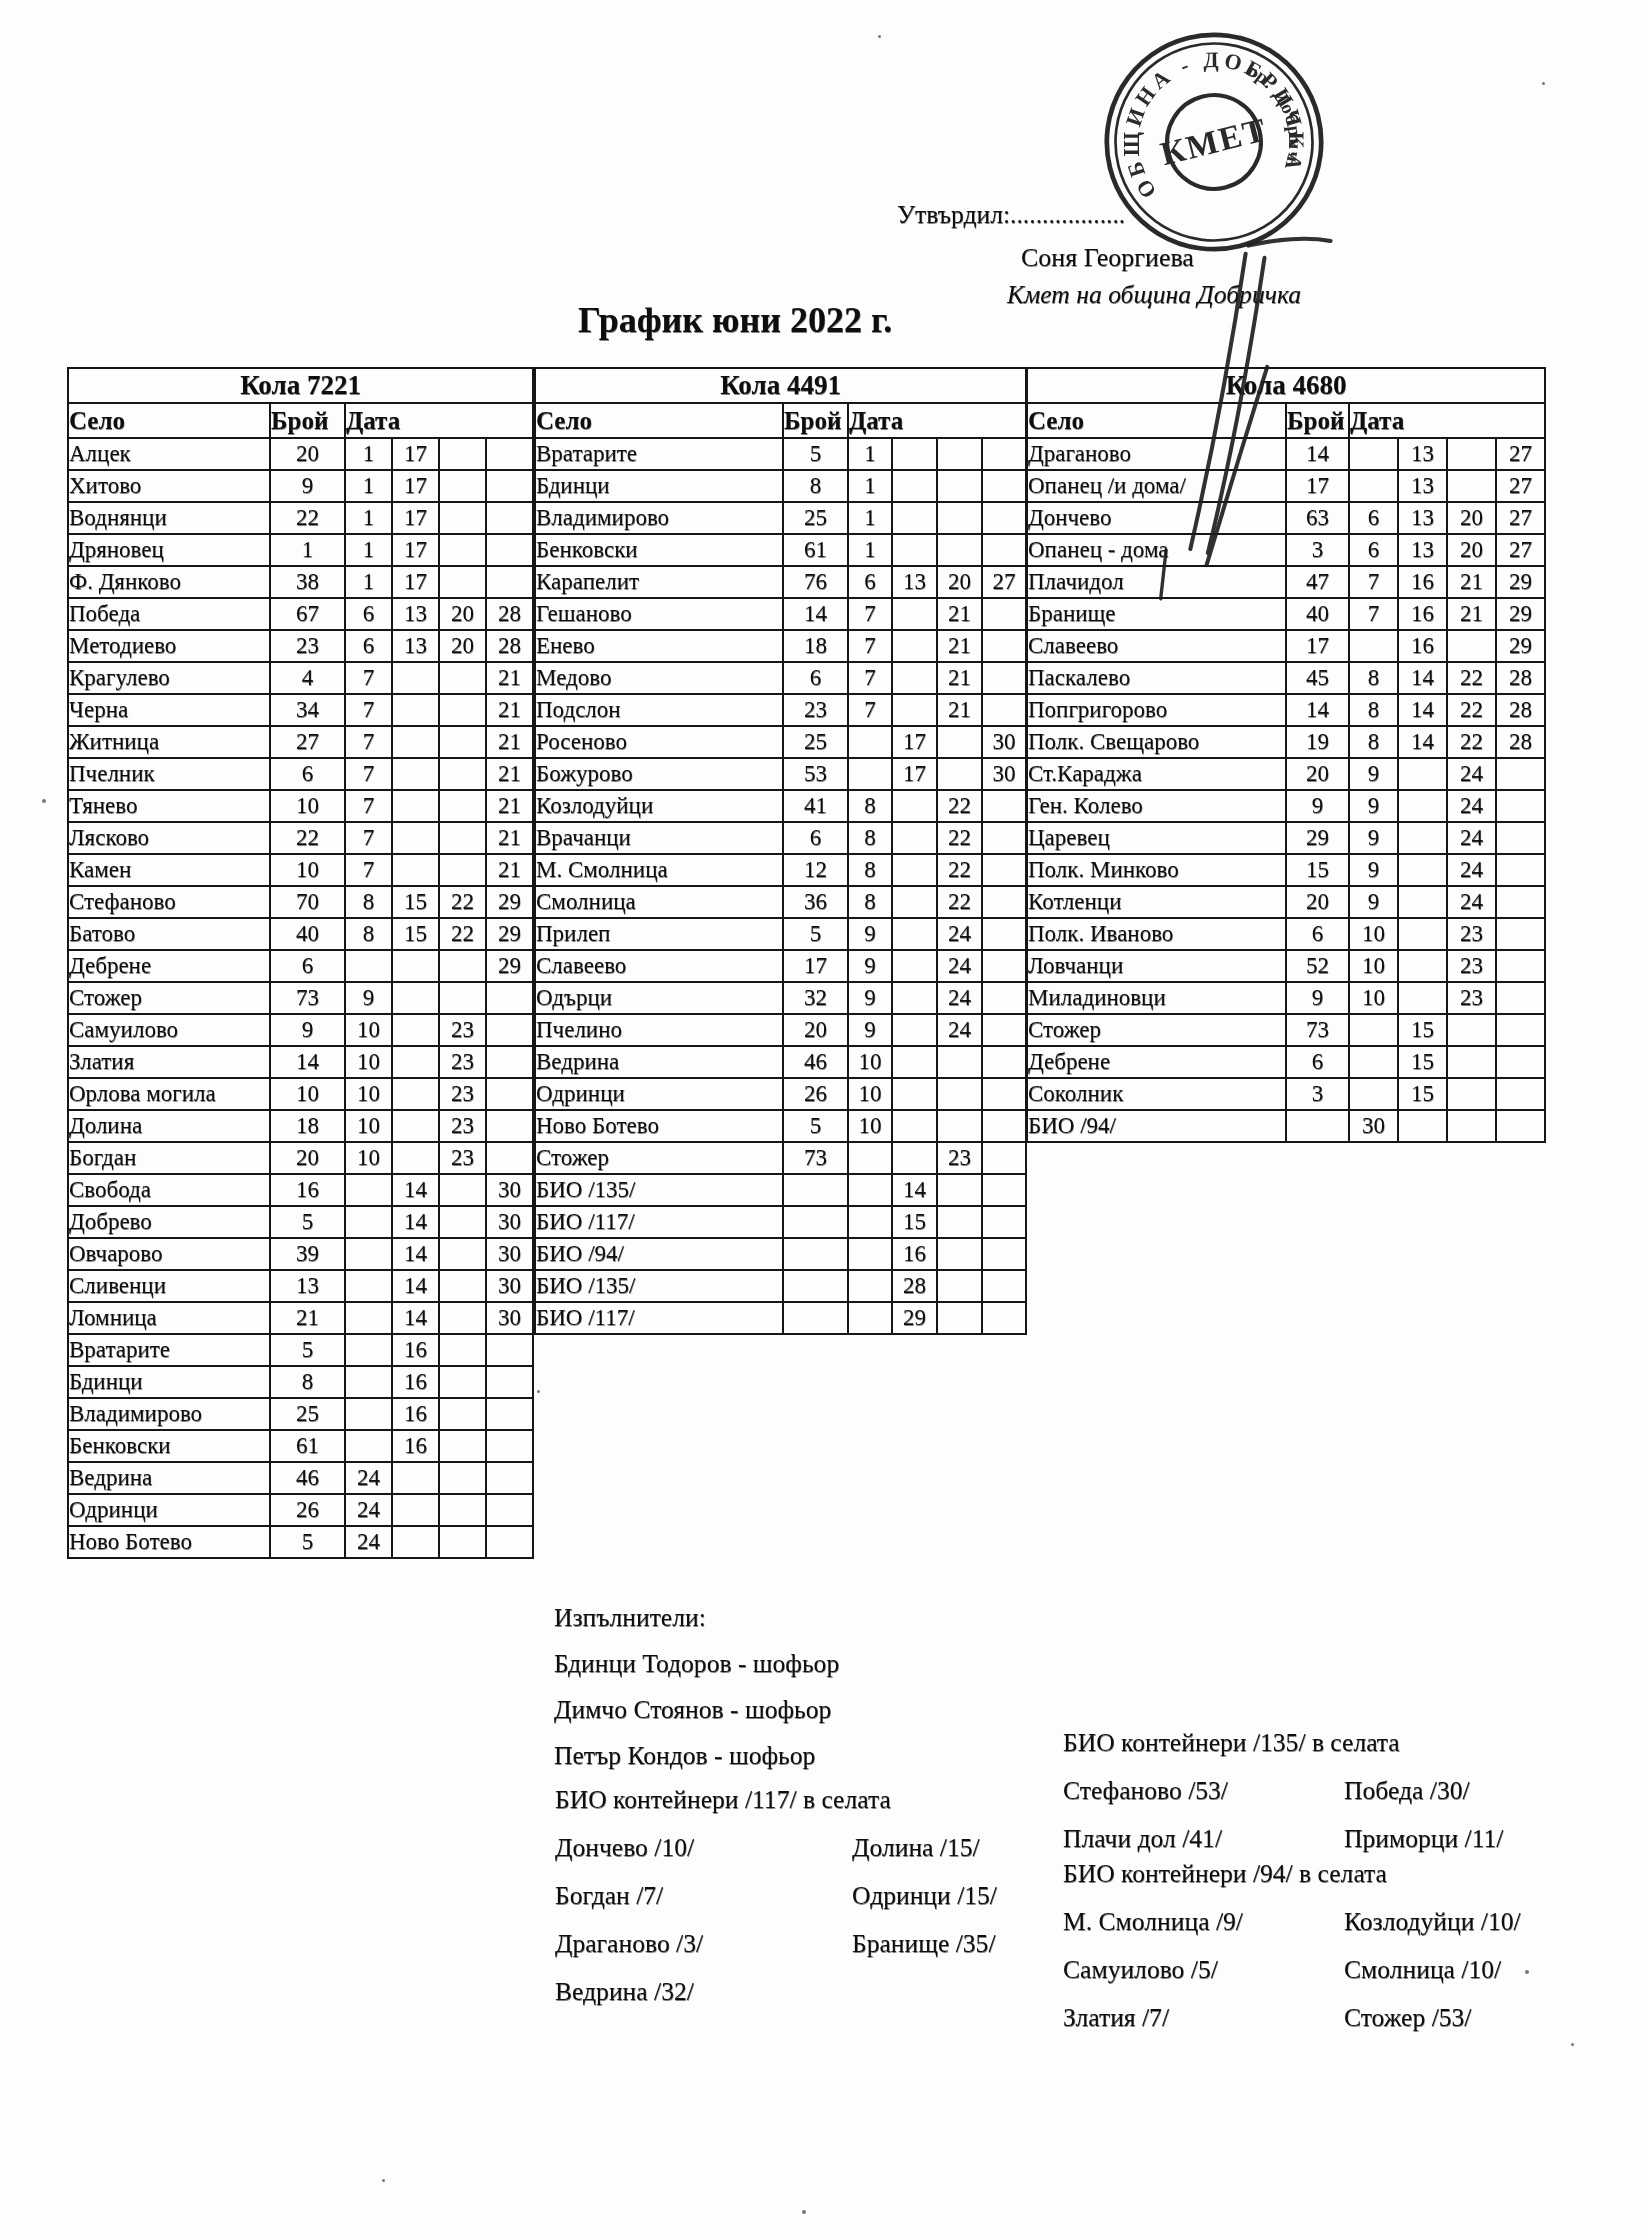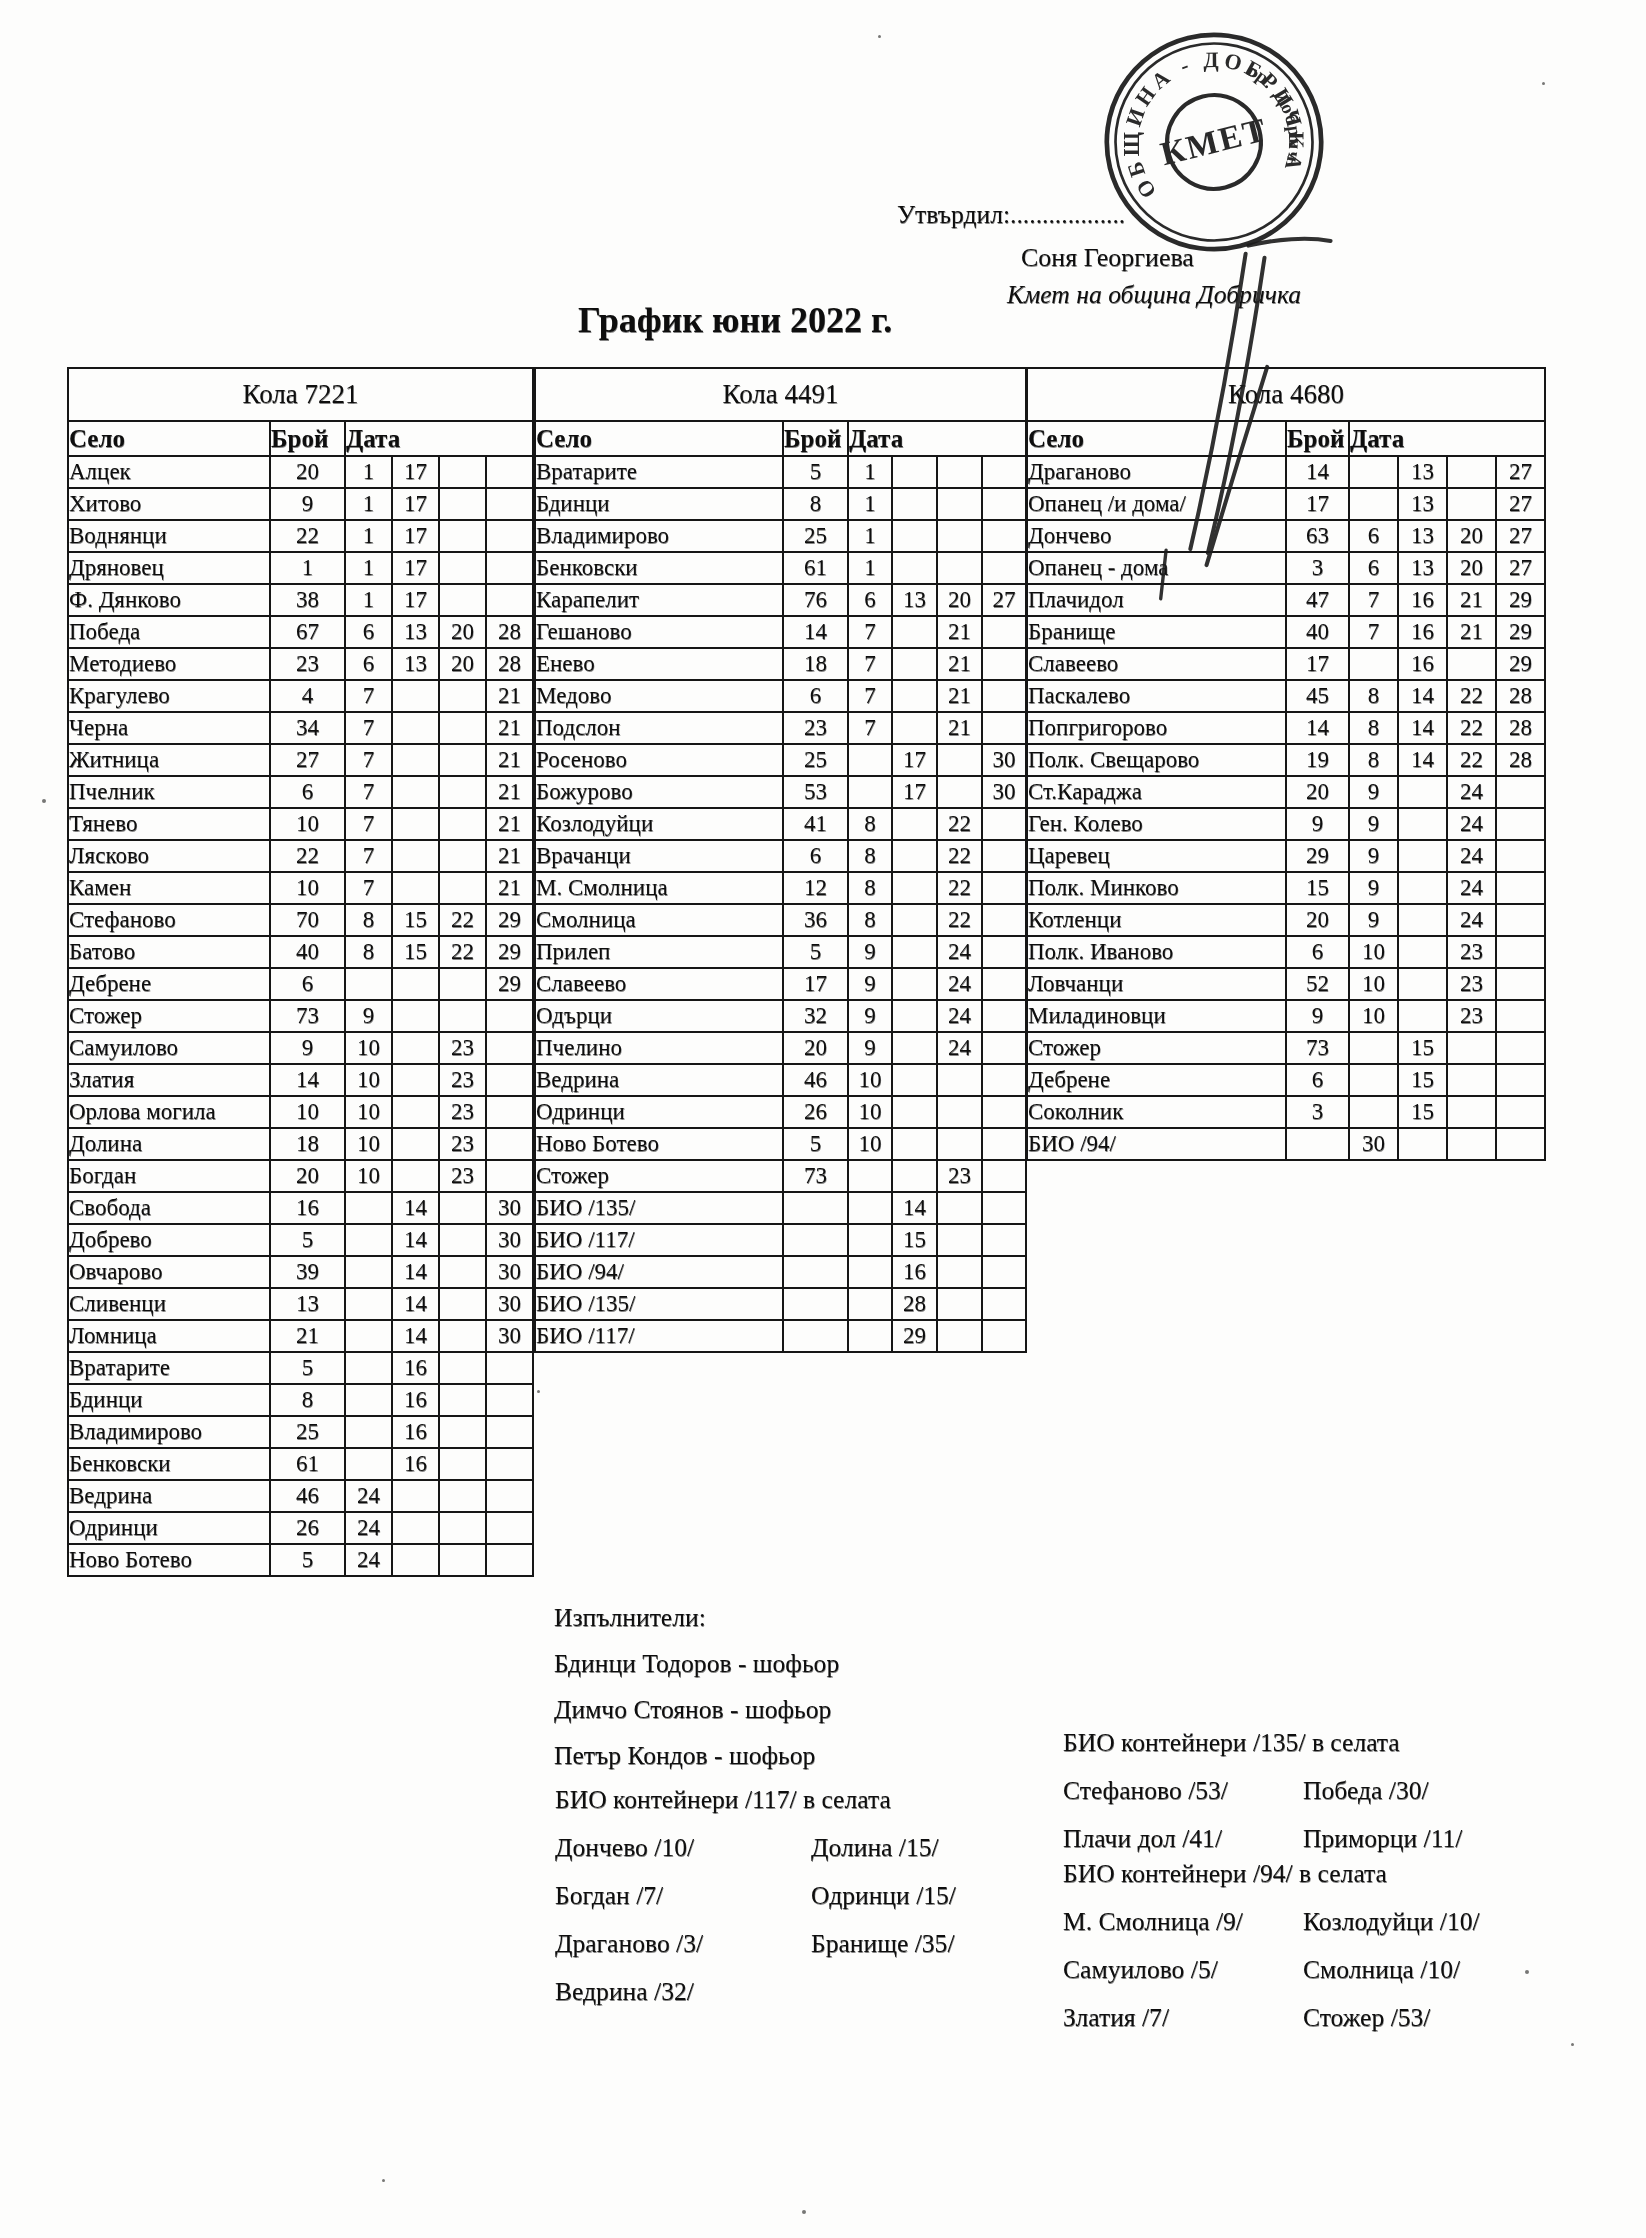--- a/index.html
+++ b/index.html
@@ -21,35 +21,35 @@
   
   .pen{position:absolute;left:0;top:0;width:1646px;height:2239px;pointer-events:none;opacity:.9;}
 
   
   table.sched{position:absolute;top:367px;border-collapse:collapse;table-layout:fixed;
               background:transparent;}
   #t1{left:67px;width:466px;}
   #t2{left:534px;width:492px;}
   #t3{left:1026px;width:519px;}
   table.sched th,table.sched td{border:2px solid #161616;padding:0;overflow:hidden;white-space:nowrap;}
-  th.car{height:53px;font-size:27px;font-weight:normal;text-align:center;border-bottom-width:2.7px;border-top-width:2.7px;}
+  th.car{height:35px;font-size:27px;font-weight:bold;text-align:center;border-bottom-width:2.7px;border-top-width:2.7px;}
   tr.hdr2 th{height:35px;font-size:25px;font-weight:bold;text-align:left;border-bottom-width:2.7px;}
   table.sched td{height:32px;font-size:23px;}
   td.village{text-align:left;padding-left:6.7px;font-size:22px;}
   td.count,td.date{text-align:center;font-size:23.6px;}
 
   
   .execs{position:absolute;left:554px;top:1595px;font-size:25.6px;line-height:46px;}
 
   
   .bio{position:absolute;font-size:25.6px;line-height:48px;}
   #bio117{left:555px;top:1776px;}
   #bio135{left:1063px;top:1719px;}
   #bio94{left:1063px;top:1850px;}
-  .bio-cols{display:flex;}
+  .bio-cols{display:flex;gap:41px;}
   #bio117 .bio-col1{width:256px;}
   #bio135 .bio-col1,#bio94 .bio-col1{width:240px;}
 
   .speck{position:absolute;background:#4a4a48;border-radius:50%;opacity:.75;}
 </style>
 </head>
 <body>
 
 <div class="page">
 

